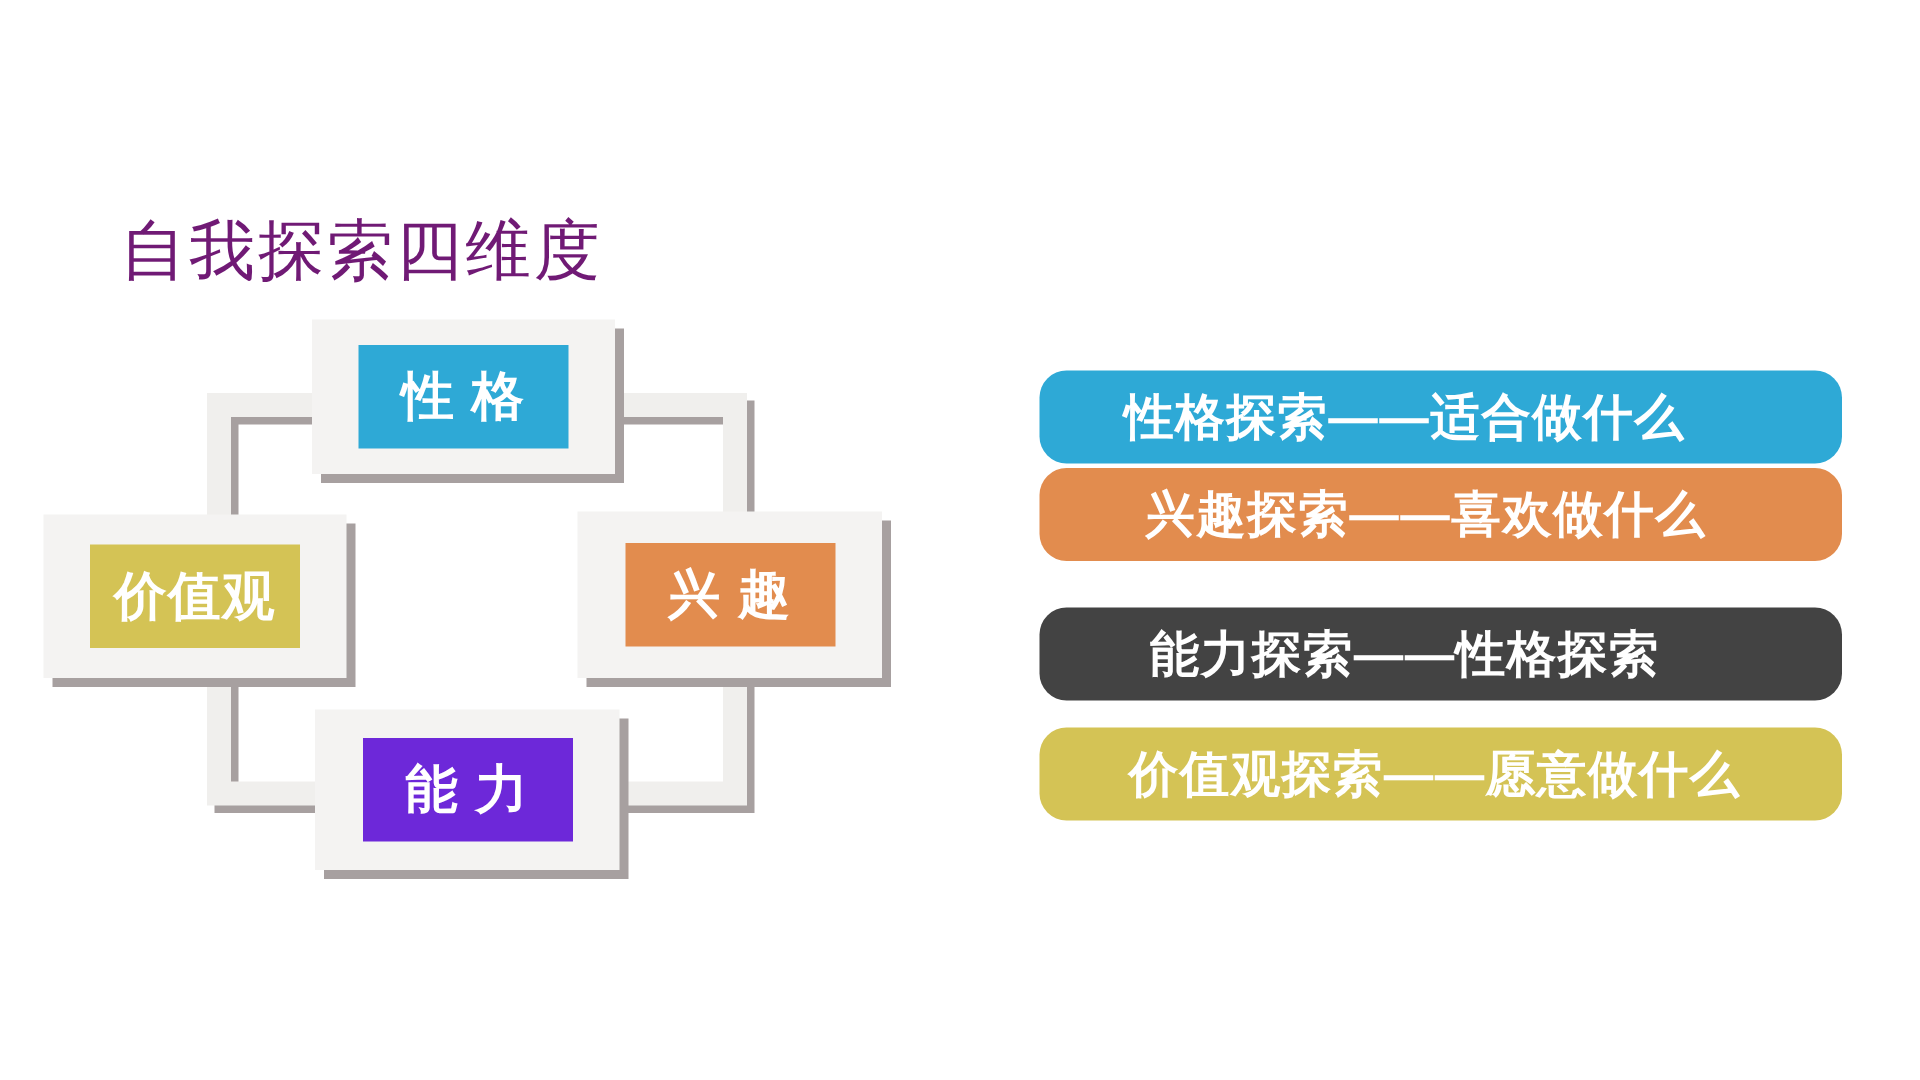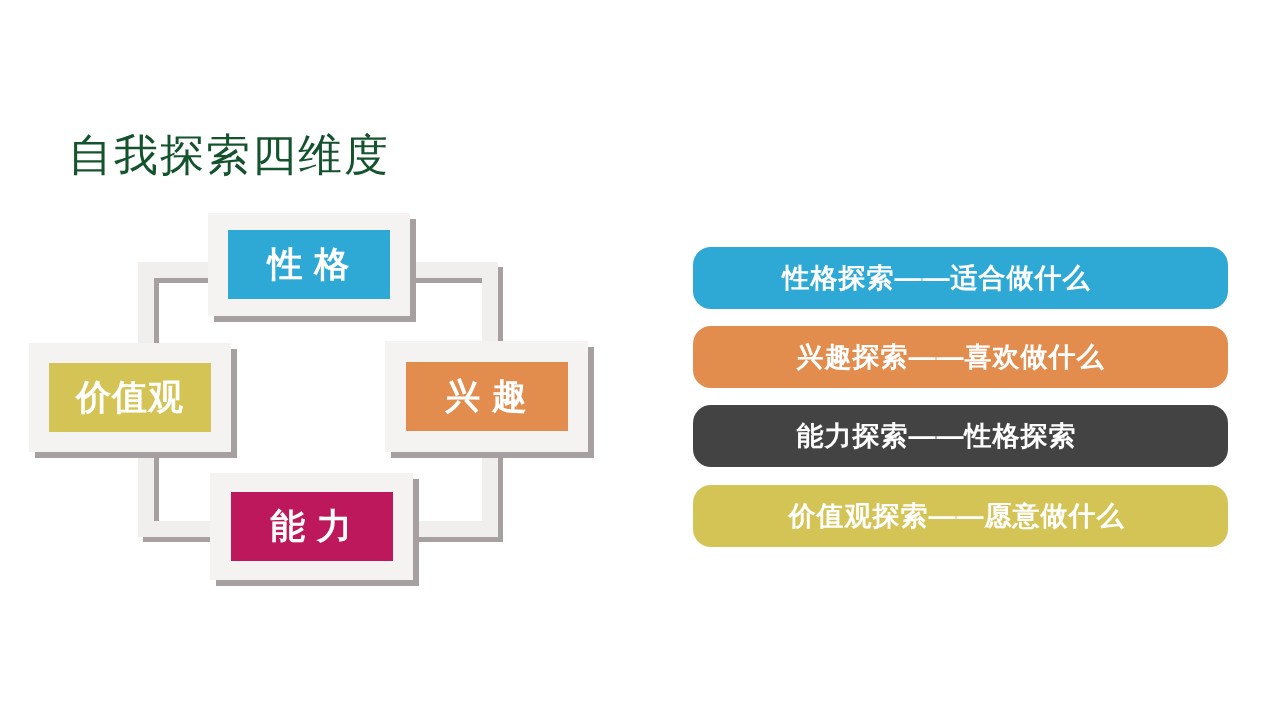--- a/index.html
+++ b/index.html
@@ -3,59 +3,59 @@
 <meta charset="utf-8">
 <style>
   html,body { margin:0; padding:0; background:#ffffff; }
   .slide {
     position:relative; width:1280px; height:720px;
     background:#ffffff; overflow:hidden;
     font-family:"Liberation Sans","DejaVu Sans",sans-serif;
   }
   
   .title {
-    position:absolute; left:64px; top:126px; margin:4px;
+    position:absolute; left:64px; top:126px; margin:16px;
     font-family:"Liberation Serif","DejaVu Serif",serif;
     font-weight:400; font-size:44px; line-height:1.2;
-    color:#14532d; letter-spacing:2px; white-space:nowrap;
+    color:#701a75; letter-spacing:2px; white-space:nowrap;
   }
   
   .diagram { position:absolute; left:0; top:0; width:640px; height:640px; }
   .ring, .ring-shadow {
     position:absolute; box-sizing:border-box;
     width:360px; height:275px; background:transparent;
   }
   .ring-shadow { left:143px; top:267px; border:16px solid #A7A0A0; z-index:1; }
   .ring        { left:138px; top:262px; border:16px solid #F0EFED; z-index:2; }
   .card {
     position:absolute; z-index:3; background:#F4F3F2;
     box-shadow:6px 6px 0 #A7A0A0;
     display:flex; align-items:center; justify-content:center;
   }
   .card-top    { left:208px; top:213px; width:202px; height:103px; }
   .card-left   { left:29px;  top:343px; width:202px; height:109px; }
   .card-right  { left:385px; top:341px; width:203px; height:111px; }
   .card-bottom { left:210px; top:473px; width:203px; height:107px; }
   .node {
-    width:162px; height:69px;
+    width:140px; height:69px;
     display:flex; align-items:center; justify-content:center;
     color:#ffffff; font-weight:700; font-size:35px;
     letter-spacing:1px; white-space:nowrap;
   }
   
   .legend-bar {
     position:absolute; left:693px; width:535px; height:62px;
     box-sizing:border-box; border-radius:18px;
     display:flex; align-items:center; justify-content:center;
     padding-right:48px;
-    color:#ffffff; font-weight:700; font-size:27px;
+    color:#ffffff; font-weight:700; font-size:33px;
     letter-spacing:1px; white-space:nowrap;
   }
   .bar-1 { top:247px; }
-  .bar-2 { top:326px;padding-left:28px; }
+  .bar-2 { top:312px;padding-left:28px; }
   .bar-3 { top:405px; }
   .bar-4 { top:485px; }
 </style>
 </head>
 <body>
 
 <div class="slide">
 
   <h1 class="title">自我探索四维度</h1>
 
@@ -69,21 +69,21 @@
 
     <div class="card card-left">
       <div class="node" style="background: rgb(212, 195, 85);">价值观</div>
     </div>
 
     <div class="card card-right">
       <div class="node" style="background: rgb(226, 140, 78);">兴 趣</div>
     </div>
 
     <div class="card card-bottom">
-      <div class="node" style="background: #be185d;">能 力</div>
+      <div class="node" style="background: #6d28d9;">能 力</div>
     </div>
   </div>
 
   <div>
     <div class="legend-bar bar-1" style="background: rgb(46, 169, 214);">性格探索——适合做什么</div>
     <div class="legend-bar bar-2" style="background: rgb(226, 140, 78);">兴趣探索——喜欢做什么</div>
     <div class="legend-bar bar-3" style="background: rgb(67, 67, 67);">能力探索——性格探索</div>
     <div class="legend-bar bar-4" style="background: rgb(212, 195, 85); padding-left: 40px;">价值观探索——愿意做什么</div>
   </div>
 

